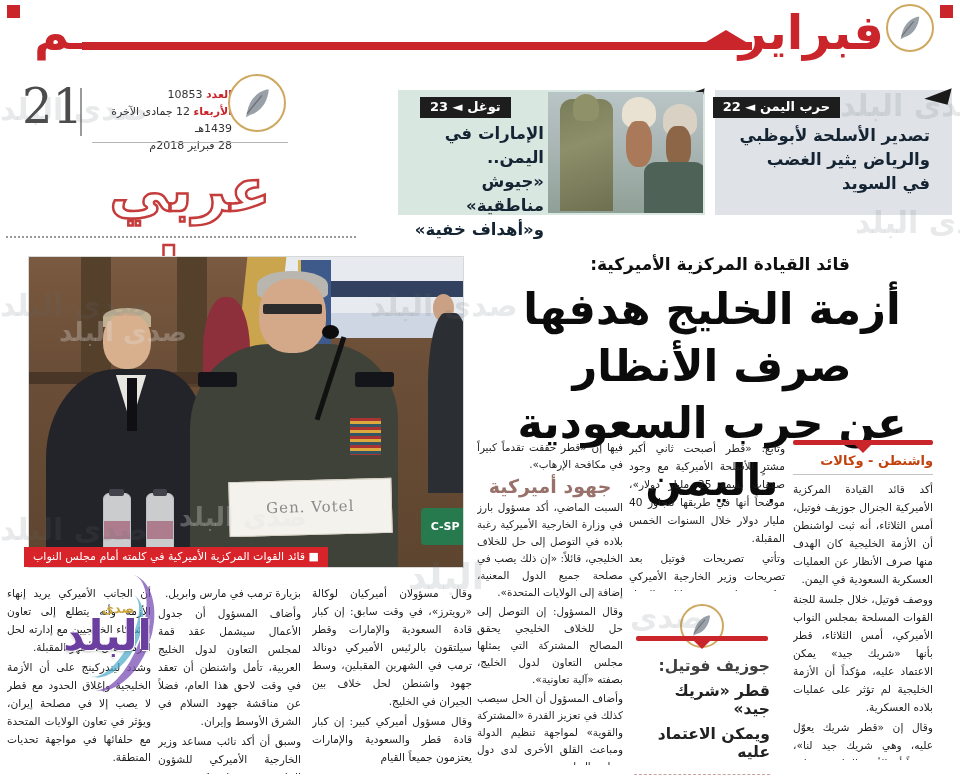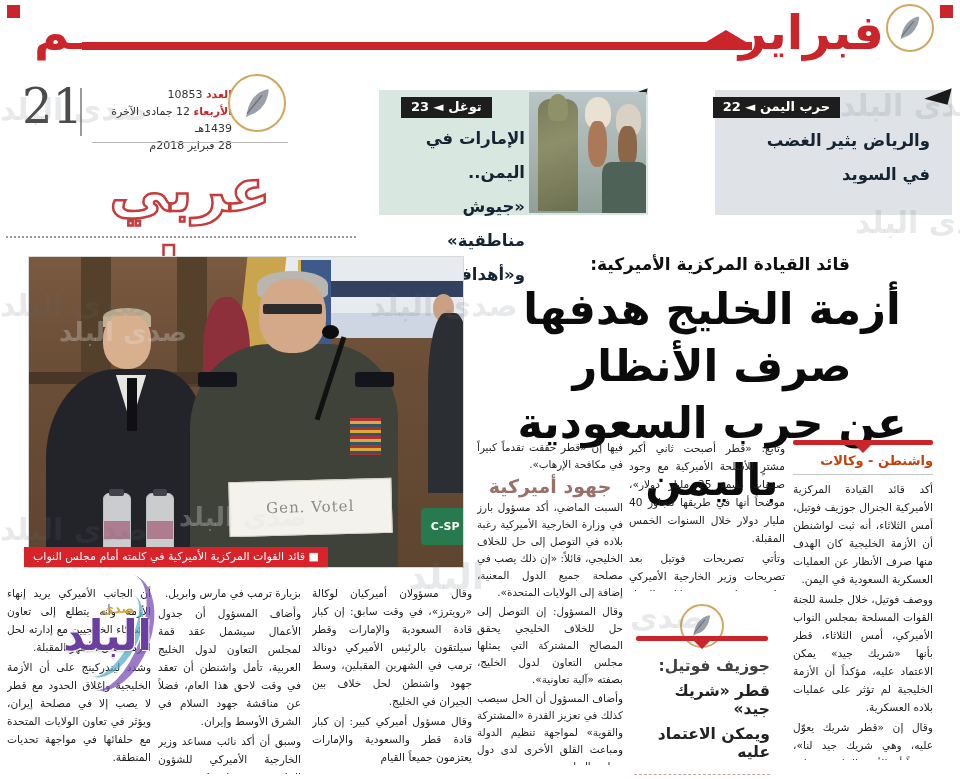--- a/index.html
+++ b/index.html
@@ -24,29 +24,29 @@
   .issue{position:absolute;left:92px;top:86px;width:140px;text-align:right;font-size:11px;color:#333;line-height:17px;}
   .issue .red{color:var(--red);font-weight:bold;}
   .mast-quill{position:absolute;left:228px;top:74px;width:58px;height:58px;}
   .hline{position:absolute;left:92px;top:142px;width:196px;height:1px;background:#b5b5b5;}
   .section-title{position:absolute;left:50px;top:150px;width:280px;text-align:center;
     font-size:60px;font-weight:bold;line-height:80px;color:#fff;
     -webkit-text-stroke:2.5px #c43c3c;text-shadow:0 0 1px #c43c3c;}
   .dotline{position:absolute;left:6px;top:236px;width:350px;border-top:2px dotted #9a9a9a;}
   
   .teaser{position:absolute;top:90px;height:125px;}
-  .t1{left:379px;width:269px;background:#d9e7e1;}
+  .t1{left:398px;width:307px;background:#d9e7e1;}
   .t2{left:715px;width:237px;background:#dfe3e8;}
   .ear{position:absolute;top:-5px;right:2px;width:0;height:0;
        border-left:24px solid transparent;border-bottom:17px solid #1a1a1a;transform:rotate(14deg);}
   .tag{position:absolute;top:7px;background:#1d1d1d;color:#fff;font-size:13px;font-weight:bold;
        padding:2px 10px 4px;white-space:nowrap;}
   .t1 .tag{left:22px;}
   .t2 .tag{right:112px;}
-  .tlines{position:absolute;text-align:right;font-weight:bold;color:#152433;font-size:16.5px;line-height:34px;}
+  .tlines{position:absolute;text-align:right;font-weight:bold;color:#152433;font-size:16.5px;line-height:24px;}
   .t1 .tlines{left:8px;top:32px;width:138px;}
   .t2 .tlines{right:22px;top:34px;width:200px;}
   .timg{position:absolute;left:150px;top:2px;right:2px;bottom:2px;overflow:hidden;
         background:linear-gradient(180deg,#b9c4c6 0%,#aab6b4 45%,#8fa097 100%);}
   .timg .camo{position:absolute;left:8%;top:6%;width:34%;height:92%;
         background:linear-gradient(160deg,#7a7d5a 0%,#8d8f6a 40%,#6d7050 100%);border-radius:12px 12px 0 0;}
   .timg .helmet{position:absolute;left:16%;top:2%;width:17%;height:22%;background:#8f9168;border-radius:50% 50% 30% 30%;}
   .timg .turban1{position:absolute;left:48%;top:4%;width:22%;height:26%;background:#e9e2d2;border-radius:50% 50% 35% 35%;}
   .timg .face1{position:absolute;left:50%;top:24%;width:17%;height:38%;background:#a9795a;border-radius:40%;}
   .timg .turban2{position:absolute;left:74%;top:10%;width:22%;height:26%;background:#d9d2c4;border-radius:50% 50% 35% 35%;}
@@ -183,20 +183,21 @@
       <div class="turban2"></div>
       <div class="face2"></div>
       <div class="shoulder"></div>
     </div>
   </div>
 
   <div class="teaser t2">
     <div class="ear"></div>
     <div class="tag">حرب اليمن ◄ 22</div>
     <div class="tlines">
+      <div>تصدير الأسلحة لأبوظبي</div>
       <div>والرياض يثير الغضب</div>
       <div>في السويد</div>
     </div>
   </div>
 
   <div class="kicker">قائد القيادة المركزية الأميركية:</div>
   <div class="headline">
     <div>أزمة الخليج هدفها صرف الأنظار</div>
     <div>عن حرب السعودية باليمن</div>
   </div>

